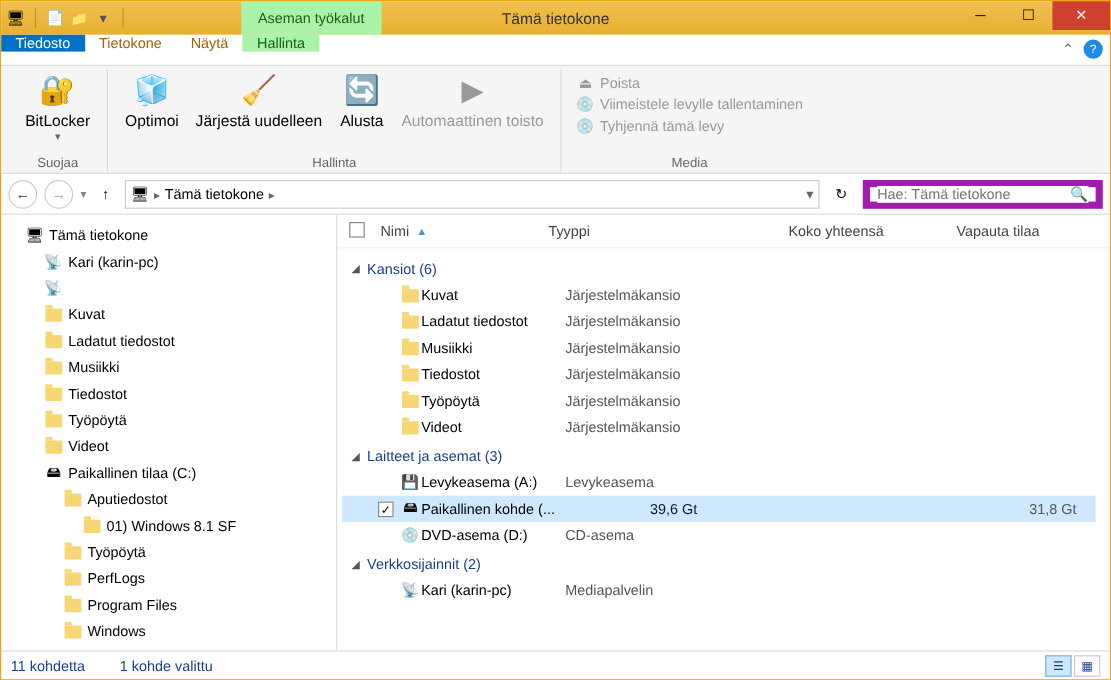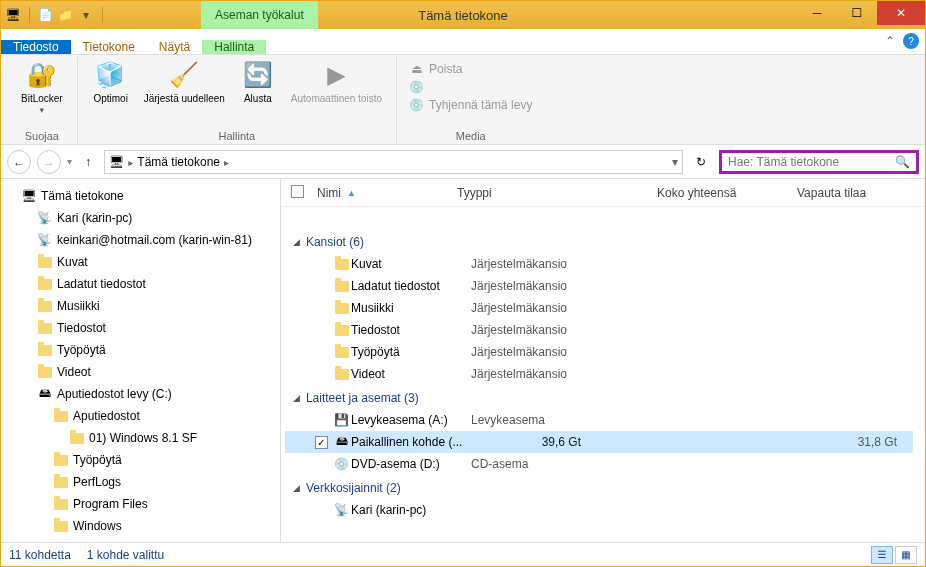--- a/index.html
+++ b/index.html
@@ -9,79 +9,79 @@
   .titlebar { height: 28px; background: linear-gradient(#f0c04f, #e8b030); display: flex; align-items: center; position: relative; }
   .qat { display: flex; gap: 4px; align-items: center; padding-left: 4px; }
   .qat-icon { width: 16px; height: 16px; display: flex; align-items: center; justify-content: center; }
   .qat-sep { width: 1px; height: 16px; background: rgba(0,0,0,0.2); margin: 0 4px; }
   .tool-tab { position: absolute; left: 200px; top: 0; background: #aaf2a8; height: 28px; padding: 0 14px; display: flex; align-items: center; color: #1b5e1b; }
   .title-text { position: absolute; left: 50%; transform: translateX(-50%); color: #333; font-size: 13px; }
   .win-controls { position: absolute; right: 0; top: 0; display: flex; height: 24px; }
   .win-btn { width: 40px; height: 24px; display: flex; align-items: center; justify-content: center; cursor: pointer; }
   .win-btn.close { background: #d04030; color: #fff; width: 48px; }
   
-  .tabs { height: 26px; display: flex; align-items: flex-end; background: #fff; border-bottom: 1px solid #ddd; position: relative; }
+  .tabs { height: 26px; display: flex; align-items: flex-start; background: #fff; border-bottom: 1px solid #ddd; position: relative; }
   .tab { padding: 0 12px; display: flex; align-items: center; cursor: pointer; color: #a16207; }
   .tab.file { background: #0072c6; color: #fff; }
   .tab.active { background: #aaf2a8; color: #1b5e1b; }
   .tab-right { position: absolute; right: 6px; top: 4px; display: flex; gap: 8px; align-items: center; }
   .help-icon { width: 16px; height: 16px; border-radius: 50%; background: #1e8ae6; color: #fff; font-size: 10px; display: flex; align-items: center; justify-content: center; }
   
   .ribbon { height: 90px; background: #f5f5f5; border-bottom: 1px solid #ddd; display: flex; padding: 2px 6px 0 6px; }
   .rgrp { border-right: 1px solid #ddd; padding: 0 8px; display: flex; flex-direction: column; align-items: center; }
   .rgrp-row { display: flex; gap: 2px; }
   .rbtn { display: flex; flex-direction: column; align-items: center; padding: 2px 6px; cursor: pointer; text-align: center; min-width: 50px; }
   .rbtn.disabled { color: #999; cursor: default; }
   .rbtn-icon { width: 32px; height: 32px; display: flex; align-items: center; justify-content: center; font-size: 24px; }
-  .rbtn-label { font-size: 10px; line-height: 1.2; margin-top: 2px; }
+  .rbtn-label { font-size: 13px; line-height: 1.2; margin-top: 2px; }
   .rgrp-title { font-size: 11px; color: #666; margin-top: auto; margin-bottom: 2px; }
   .rlist { display: flex; flex-direction: column; gap: 2px; padding: 4px 0; }
   .rlist-item { display: flex; align-items: center; gap: 4px; color: #999; padding: 0 4px; font-size: 11px; }
   .rlist-item .mini { width: 16px; height: 16px; display: flex; align-items: center; justify-content: center; }
   
   .navbar { height: 34px; border-bottom: 1px solid #ddd; display: flex; align-items: center; padding: 0 6px; gap: 6px; }
   .nav-arrow { width: 24px; height: 24px; border-radius: 50%; border: 1px solid #ccc; display: flex; align-items: center; justify-content: center; color: #aaa; }
   .nav-arrow.active { color: #333; }
   .nav-up { width: 20px; height: 20px; display: flex; align-items: center; justify-content: center; }
   .addr { flex: 1; height: 24px; border: 1px solid #ccc; display: flex; align-items: center; padding: 0 4px; gap: 4px; }
   .crumb { display: flex; align-items: center; gap: 4px; }
   .crumb-sep::after { content: "▸"; color: #666; font-size: 10px; }
   .addr-icons { margin-left: auto; display: flex; gap: 6px; align-items: center; }
   .refresh { width: 24px; height: 24px; display: flex; align-items: center; justify-content: center; }
-  .search { width: 200px; height: 24px; border: 3px solid #a21caf; display: flex; align-items: center; padding: 0 6px; color: #888; position: relative; }
+  .search { width: 200px; height: 24px; border: 6px solid #a21caf; display: flex; align-items: center; padding: 0 6px; color: #888; position: relative; }
   .search input { border: 0; outline: 0; width: 100%; color: #888; }
   .search-ico { position: absolute; right: 6px; }
   
   .body { flex: 1; display: flex; overflow: hidden; }
   .tree { width: 280px; border-right: 1px solid #ddd; overflow-y: auto; padding: 6px 0; }
   .tree-row { display: flex; align-items: center; height: 22px; padding-left: 6px; cursor: pointer; white-space: nowrap; }
   .tree-icon { width: 16px; height: 16px; margin-right: 4px; display: flex; align-items: center; justify-content: center; font-size: 12px; }
   .indent1 { padding-left: 20px; } .indent2 { padding-left: 36px; } .indent3 { padding-left: 52px; } .indent4 { padding-left: 68px; }
   
-  .list { flex: 1; display: flex; flex-direction: column; overflow: hidden; gap: 18px; }
+  .list { flex: 1; display: flex; flex-direction: column; overflow: hidden; }
   .cols { height: 28px; display: flex; align-items: center; border-bottom: 1px solid #eee; padding-left: 10px; color: #444; }
   .col-check { width: 26px; }
   .col-name { width: 140px; display:flex; align-items:center; gap:6px;}
   .col-type { width: 200px; }
   .col-size { width: 140px; }
   .col-free { flex: 1; }
   .sort-arrow { color: #4a90d9; font-size: 9px;}
   .rows { flex: 1; overflow-y: auto; padding: 4px 12px 4px 4px; }
   .group-head { display: flex; align-items: center; color: #1b3e8c; padding: 6px 0 4px 8px; cursor: pointer; }
   .group-tri { font-size: 9px; margin-right: 6px; color: #555; }
   .row { display: flex; align-items: center; height: 22px; padding-left: 30px; cursor: pointer; }
   .row.selected { background: #cde8ff; }
   .row .cb { width: 18px; }
   .row .ic { width: 18px; display: flex; justify-content: center; }
   .row .nm { width: 120px; white-space: nowrap; overflow: hidden; text-overflow: ellipsis; }
   .row .tp { width: 200px; color: #555; }
   .row .sz { width: 140px; text-align: right; padding-right: 30px; color: #0f172a; }
   .row .fr { flex: 1; text-align: right; padding-right: 16px; color: #555; }
   
-  .status { height: 24px; border-top: 1px solid #ddd; display: flex; align-items: center; padding: 0 8px; color: #1b3e8c; gap: 16px; }
+  .status { height: 24px; border-top: 1px solid #ddd; display: flex; align-items: center; padding: 0 8px; color: #1b3e8c; gap: 29px; }
   .status .view-btns { margin-left: auto; display: flex; gap: 2px; }
   .view-btn { width: 22px; height: 18px; border: 1px solid #ccc; display: flex; align-items: center; justify-content: center; font-size: 10px; }
   .view-btn.active { background: #cde8ff; border-color: #7ab5e6; }
   
   .folder { width: 14px; height: 11px; background: #f7d774; border-radius: 1px; position: relative; }
   .folder::before { content: ""; position: absolute; top: -3px; left: 0; width: 6px; height: 3px; background: #f7d774; border-radius: 1px 1px 0 0; }
   .checkbox { width:13px; height:13px; border:1px solid #888; display:inline-flex; align-items:center; justify-content:center; font-size:10px; background:#fff;}
 </style>
 </head>
 <body>
@@ -150,20 +150,21 @@
       <div class="rgrp-title">Hallinta</div>
     </div>
     <div class="rgrp" style="border-right:0">
       <div class="rlist">
         <div class="rlist-item">
             <span class="mini">⏏</span>
             <span>Poista</span>
           </div>
         <div class="rlist-item">
             <span class="mini">💿</span>
+            <span>Viimeistele levylle tallentaminen</span>
           </div>
         <div class="rlist-item">
             <span class="mini">💿</span>
             <span>Tyhjennä tämä levy</span>
           </div>
       </div>
       <div class="rgrp-title">Media</div>
     </div>
   </div>
 
@@ -195,21 +196,20 @@
         <div class="tree-row indent1">
           <span class="tree-icon">🖥</span>
           <span>Tämä tietokone</span>
         </div>
         <div class="tree-row indent2">
           <span class="tree-icon">📡</span>
           <span>Kari (karin-pc)</span>
         </div>
         <div class="tree-row indent2">
           <span class="tree-icon">📡</span>
-          <span>keinkari@hotmail.com (karin-win-81)</span>
         </div>
         <div class="tree-row indent2">
           <span class="tree-icon">
             <span class="folder"></span>
           </span>
           <span>Kuvat</span>
         </div>
         <div class="tree-row indent2">
           <span class="tree-icon">
             <span class="folder"></span>
@@ -235,21 +235,21 @@
           <span>Työpöytä</span>
         </div>
         <div class="tree-row indent2">
           <span class="tree-icon">
             <span class="folder"></span>
           </span>
           <span>Videot</span>
         </div>
         <div class="tree-row indent2">
           <span class="tree-icon">🖴</span>
-          <span>Aputiedostot levy (C:)</span>
+          <span>Paikallinen tilaa (C:)</span>
         </div>
         <div class="tree-row indent3">
           <span class="tree-icon">
             <span class="folder"></span>
           </span>
           <span>Aputiedostot</span>
         </div>
         <div class="tree-row indent4">
           <span class="tree-icon">
             <span class="folder"></span>
@@ -385,20 +385,21 @@
             <span class="fr"></span>
           </div>
           <div class="group-head">
             <span class="group-tri">◢</span>
             <span>Verkkosijainnit (2)</span>
           </div>
           <div class="row">
             <span class="cb"></span>
             <span class="ic">📡</span>
             <span class="nm">Kari (karin-pc)</span>
+            <span class="tp">Mediapalvelin</span>
             <span class="sz"></span>
             <span class="fr"></span>
           </div>
         </div>
     </div>
   </div>
 
   <div class="status">
     <span>11 kohdetta</span>
     <span>1 kohde valittu</span>

